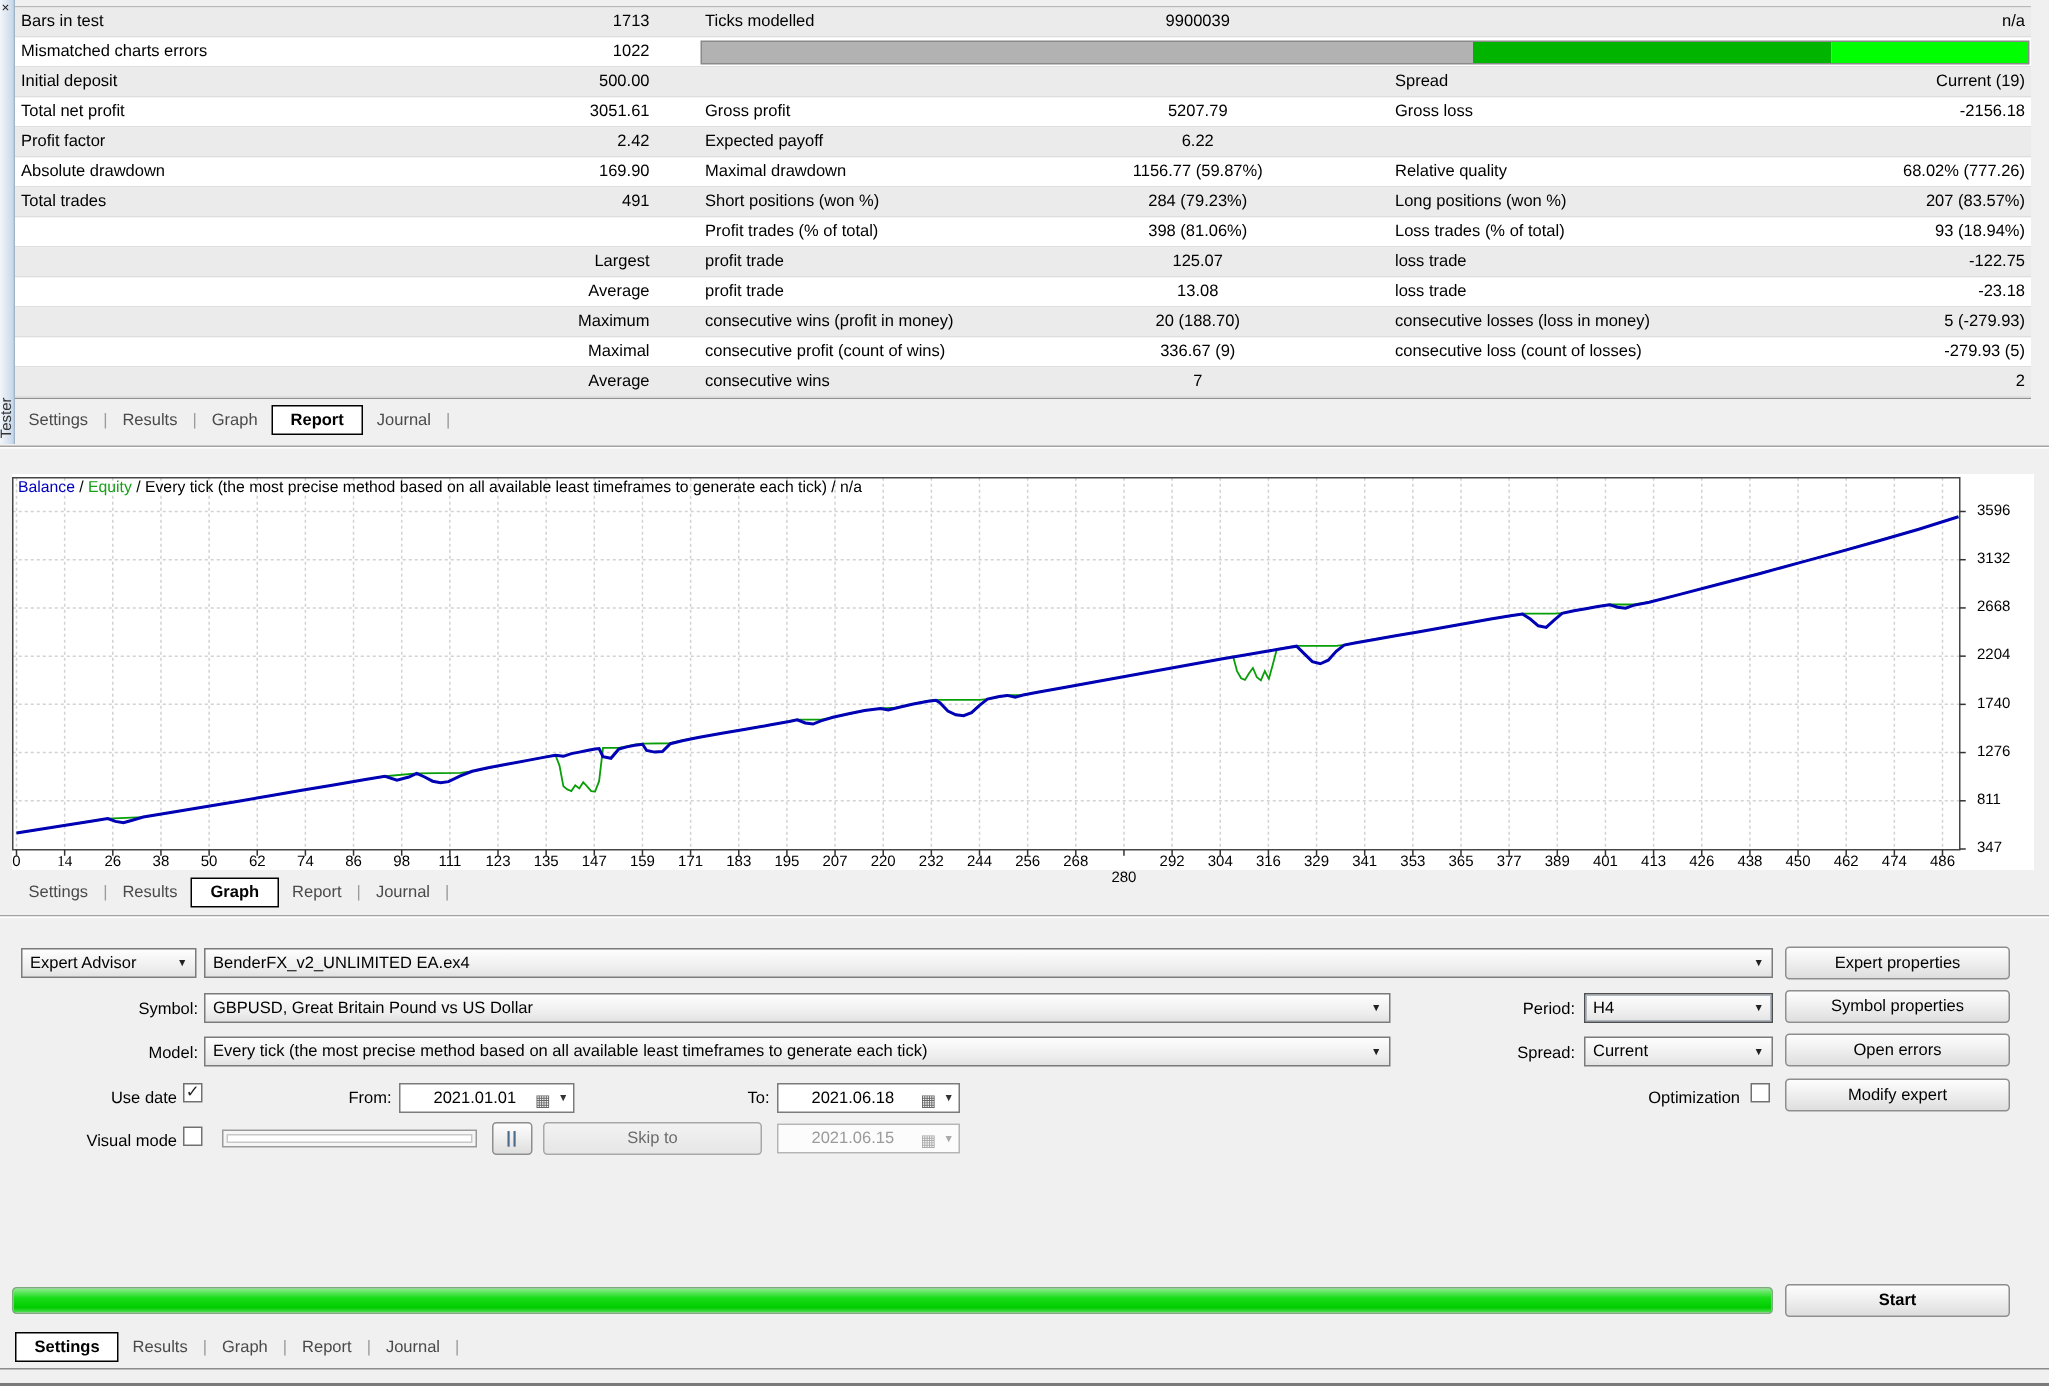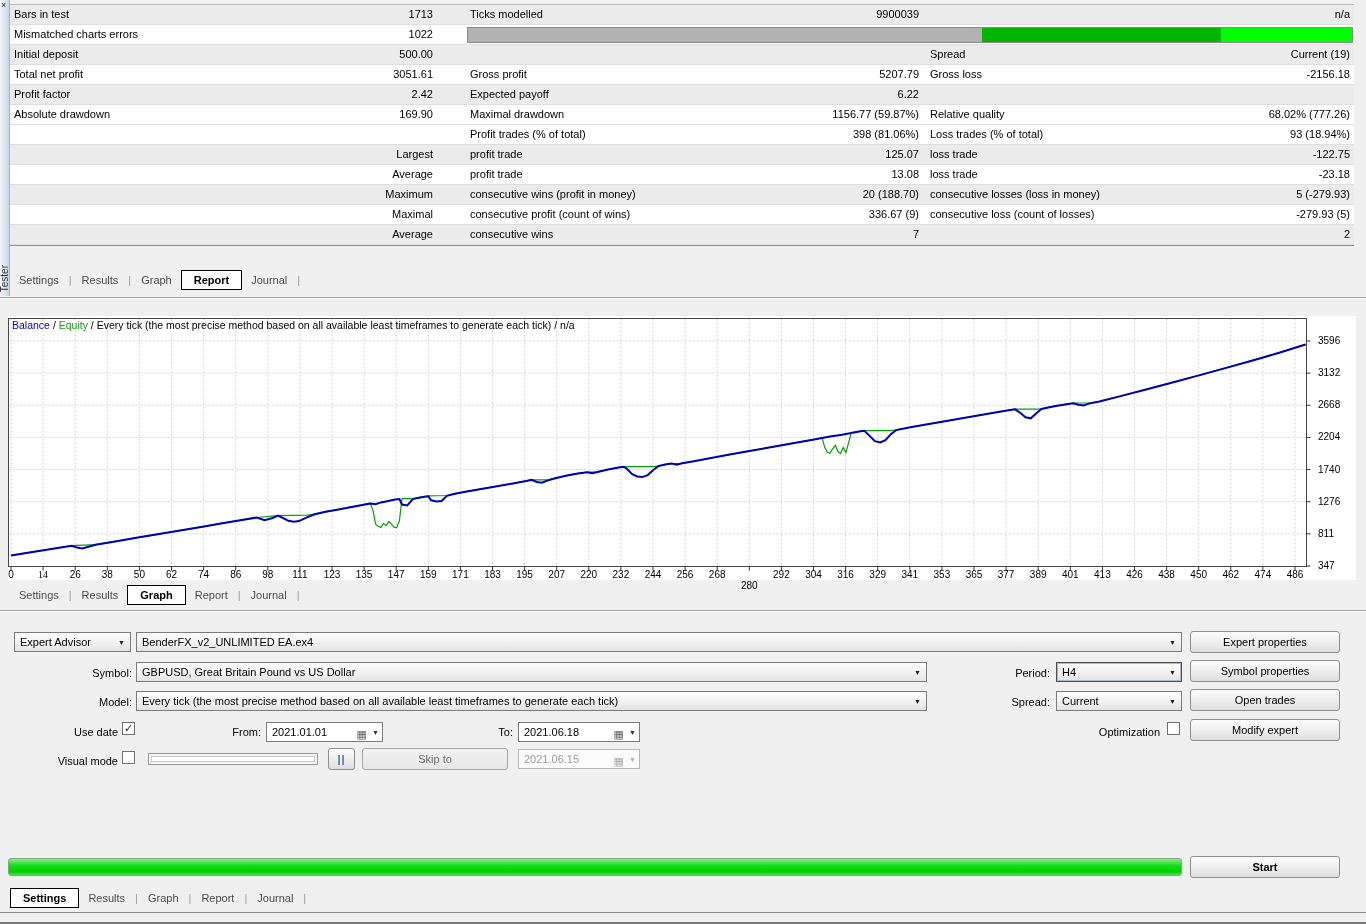--- a/index.html
+++ b/index.html
@@ -11,21 +11,21 @@
 .tester-strip .vtitle{position:absolute;bottom:4px;left:-1px;writing-mode:vertical-rl;transform:rotate(180deg);font-size:10px;color:#333}
 .tester-strip .close{position:absolute;top:0;left:1px;font-size:9px;color:#222}
 
 .report-table{position:absolute;left:10px;top:4px;width:1344px;border-top:1px solid #b8b8b8;border-bottom:1px solid #8f8f8f;background:#fff}
 .rrow{position:relative;height:20px;border-bottom:1px solid #dedede;background:#fff}
 .rrow.alt{background:#ebebeb}
 .rrow span{position:absolute;top:0;line-height:19px;white-space:nowrap}
 .c0{left:4px;width:360px}
 .c1{left:250px;width:173px;text-align:right}
 .c2{left:460px;width:280px}
-.c3{left:732px;width:177px;text-align:right}
+.c3{left:700px;width:177px;text-align:center}
 .c4{left:920px;width:300px}
 .c5{left:1160px;width:180px;text-align:right}
 .qbar{position:absolute;left:457px;top:2px;width:886px;height:16px;border:1px solid #8a8a8a;background:#fff;font-size:0}
 .qseg{position:relative!important;display:inline-block;height:14px}
 
 .tabstrip{position:absolute;left:10px;height:24px;display:flex;align-items:center;font-size:11px;color:#4a4a4a}
 .tab{padding:3px 9px;white-space:nowrap}
 .tab.active{background:#fff;border:1px solid #000;font-weight:bold;color:#000;padding:3px 12px}
 .tabsep{color:#9a9a9a;padding:0 1px}
 .groove{position:absolute;left:0;width:1366px;height:2px;border-top:1px solid #a3a3a3;border-bottom:1px solid #fff}
@@ -34,21 +34,21 @@
 .legend{position:absolute;left:4px;top:3px;font-size:10.5px;white-space:nowrap;z-index:2}
 .xlabels span{position:absolute;top:253px;width:28px;text-align:center;font-size:10px}
 .ylabels span{position:absolute;left:1310px;width:44px;font-size:10px}
 
 .lbl{position:absolute;line-height:14px;white-space:nowrap}
 .r{text-align:right}
 .combo{position:absolute;height:20px;background:linear-gradient(#fefefe,#ededed 70%,#e2e2e2);border:1px solid #7b7b7b;line-height:18px;padding:0 16px 0 5px;white-space:nowrap;overflow:hidden}
 .combo.strong{border:1px solid #4f4f4f;box-shadow:inset 0 0 0 1px #aeb8c2}
 .combo .arrow{position:absolute;right:5px;top:6px;font-size:7px;color:#222;line-height:8px}
 .btn{position:absolute;height:22px;background:linear-gradient(#fdfdfd,#f0f0f0 45%,#dedede);border:1px solid #8e8e8e;border-radius:3px;text-align:center;line-height:20px}
-.field{position:absolute;height:20px;background:#fff;border:1px solid #7b7b7b;line-height:18px;padding-left:5px;white-space:nowrap}
+.field{position:absolute;height:20px;background:#fff;border:1px solid #7b7b7b;line-height:18px;padding-left:22px;white-space:nowrap}
 .field .cal{position:absolute;right:15px;top:2px;font-size:11px;color:#666}
 .field .arrow{position:absolute;right:3px;top:6px;font-size:7px;color:#333;line-height:8px}
 .field.disabled{color:#9a9a9a;background:#fcfcfc;border-color:#b5b5b5}
 .field.disabled .cal,.field.disabled .arrow{color:#aaa}
 .cb{position:absolute;width:13px;height:13px;background:#fff;border:1px solid #707070;font-size:11px;line-height:11px;text-align:center;font-weight:bold;color:#222}
 .slider{position:absolute;width:170px;height:12px;border:1px solid #9a9a9a;background:#f6f6f6;padding:2px}
 .slider .track{width:100%;height:100%;background:#fff;border:1px solid #c8c8c8}
 .pausebtn{color:#4a6b8a;font-weight:bold;letter-spacing:1px}
 .graybtn{color:#6b6b6b;background:linear-gradient(#f2f2f2,#e6e6e6);border:1px solid #a8a8a8}
 .progress{position:absolute;left:8px;top:858px;width:1174px;height:18px;border:1px solid #7daa7d;border-radius:3px;background:linear-gradient(#8deb8d,#17dd17 40%,#00cc00 80%,#52e052)}
@@ -101,20 +101,28 @@
         <span class="c4"></span>
         <span class="c5"></span>
       </div>
       <div class="rrow">
         <span class="c0">Absolute drawdown</span>
         <span class="c1">169.90</span>
         <span class="c2">Maximal drawdown</span>
         <span class="c3">1156.77 (59.87%)</span>
         <span class="c4">Relative quality</span>
         <span class="c5">68.02% (777.26)</span>
+      </div>
+      <div class="rrow alt">
+        <span class="c0">Total trades</span>
+        <span class="c1">491</span>
+        <span class="c2">Short positions (won %)</span>
+        <span class="c3">284 (79.23%)</span>
+        <span class="c4">Long positions (won %)</span>
+        <span class="c5">207 (83.57%)</span>
       </div>
       <div class="rrow">
         <span class="c0"></span>
         <span class="c1"></span>
         <span class="c2">Profit trades (% of total)</span>
         <span class="c3">398 (81.06%)</span>
         <span class="c4">Loss trades (% of total)</span>
         <span class="c5">93 (18.94%)</span>
       </div>
       <div class="rrow alt">
@@ -374,21 +382,21 @@
     <div class="lbl r" style="left:40px;top:695px;width:92px">Model:</div>
     <div class="combo" style="left:136px;top:691px;width:791px">
       <span>Every tick (the most precise method based on all available least timeframes to generate each tick)</span>
       <span class="arrow">▼</span>
     </div>
     <div class="lbl r" style="left:975px;top:695px;width:75px">Spread:</div>
     <div class="combo" style="left:1056px;top:691px;width:126px">
       <span>Current</span>
       <span class="arrow">▼</span>
     </div>
-    <div class="btn" style="left:1190px;top:689px;width:150px">Open trades</div>
+    <div class="btn" style="left:1190px;top:689px;width:150px">Open errors</div>
 
     <div class="lbl r" style="left:40px;top:725px;width:78px">Use date</div>
     <div class="cb" style="left:122px;top:722px">✓</div>
     <div class="lbl r" style="left:196px;top:725px;width:65px">From:</div>
     <div class="field" style="left:266px;top:722px;width:117px">
       <span>2021.01.01</span>
       <span class="cal">▦</span>
       <span class="arrow">▼</span>
     </div>
     <div class="lbl r" style="left:448px;top:725px;width:65px">To:</div>

